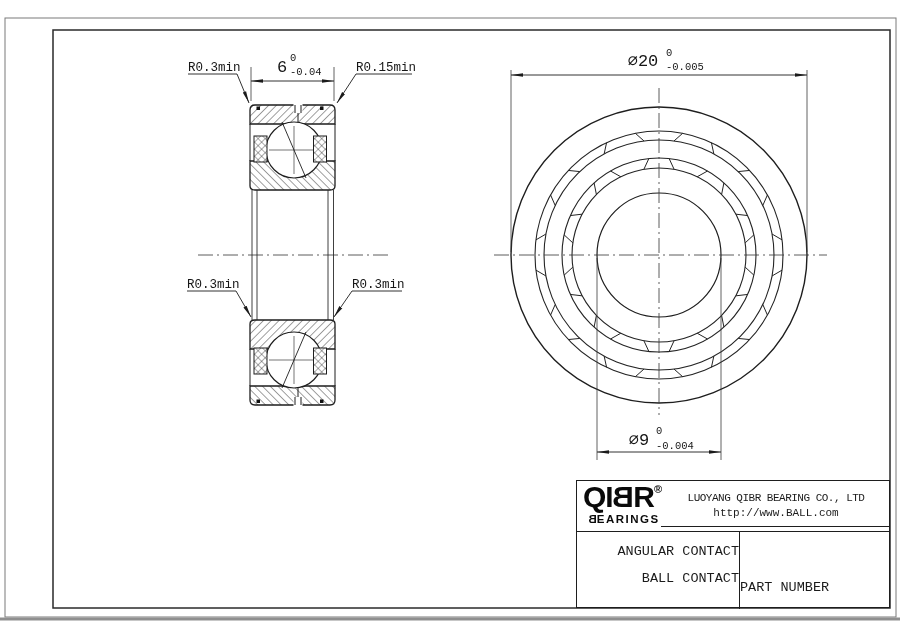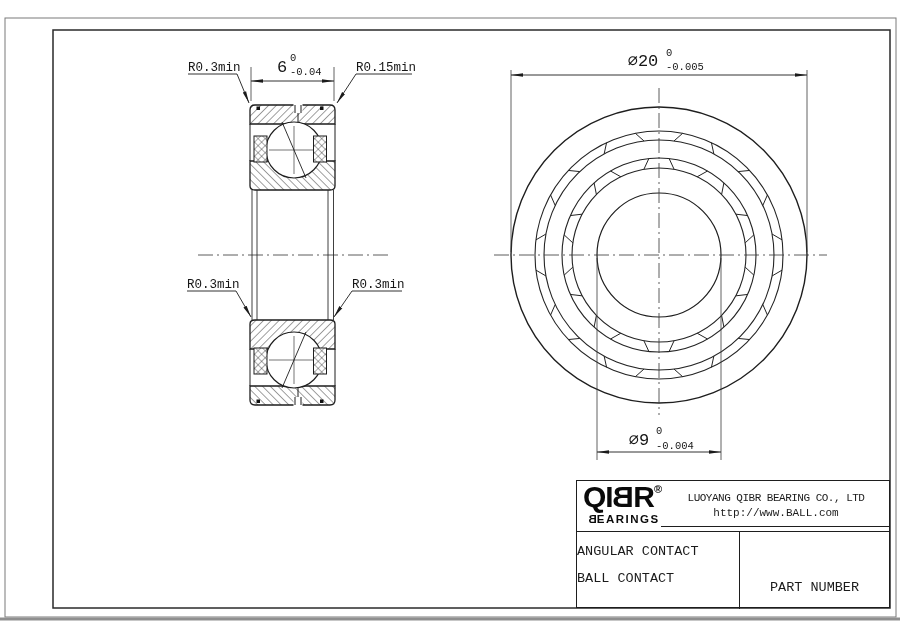--- a/index.html
+++ b/index.html
@@ -19,22 +19,22 @@
   .tb-logo-word{font-size:30px;letter-spacing:-1px;color:#0a0a0a;}
   .tb-logo-word .flip{display:inline-block;transform:scaleX(-1);}
   .tb-logo-word .reg{font-size:11px;vertical-align:14px;letter-spacing:0;}
   .tb-logo-sub{font-size:11.5px;letter-spacing:1.5px;margin:2px 0 0 4px;color:#0a0a0a;}
   .tb-logo-sub .flip{display:inline-block;transform:scaleX(-1);}
   .tb-co{position:absolute;left:93px;top:0;width:212px;text-align:center;}
   .tb-co-name{font-size:11px;letter-spacing:-0.5px;margin-top:11px;white-space:nowrap;}
   .tb-co-url{font-size:11px;margin-top:3px;white-space:nowrap;}
   .tb-bottom{display:flex;height:77px;}
   .tb-cell-product{width:163px;border-right:1.5px solid #1e1e1e;box-sizing:border-box;
-                   text-align:left;}
-  .tb-cell-part{flex:1;text-align:center;white-space:pre;}
+                   text-align:right;}
+  .tb-cell-part{flex:1;text-align:left;white-space:pre;}
   .tb-line1{font-size:13.5px;margin-top:12px;white-space:nowrap;}
   .tb-line2{font-size:13.5px;margin-top:12px;white-space:nowrap;}
 </style>
 </head>
 <body>
 
 <div class="sheet">
 
 <svg width="900" height="636" viewBox="0 0 900 636">
   <defs>

